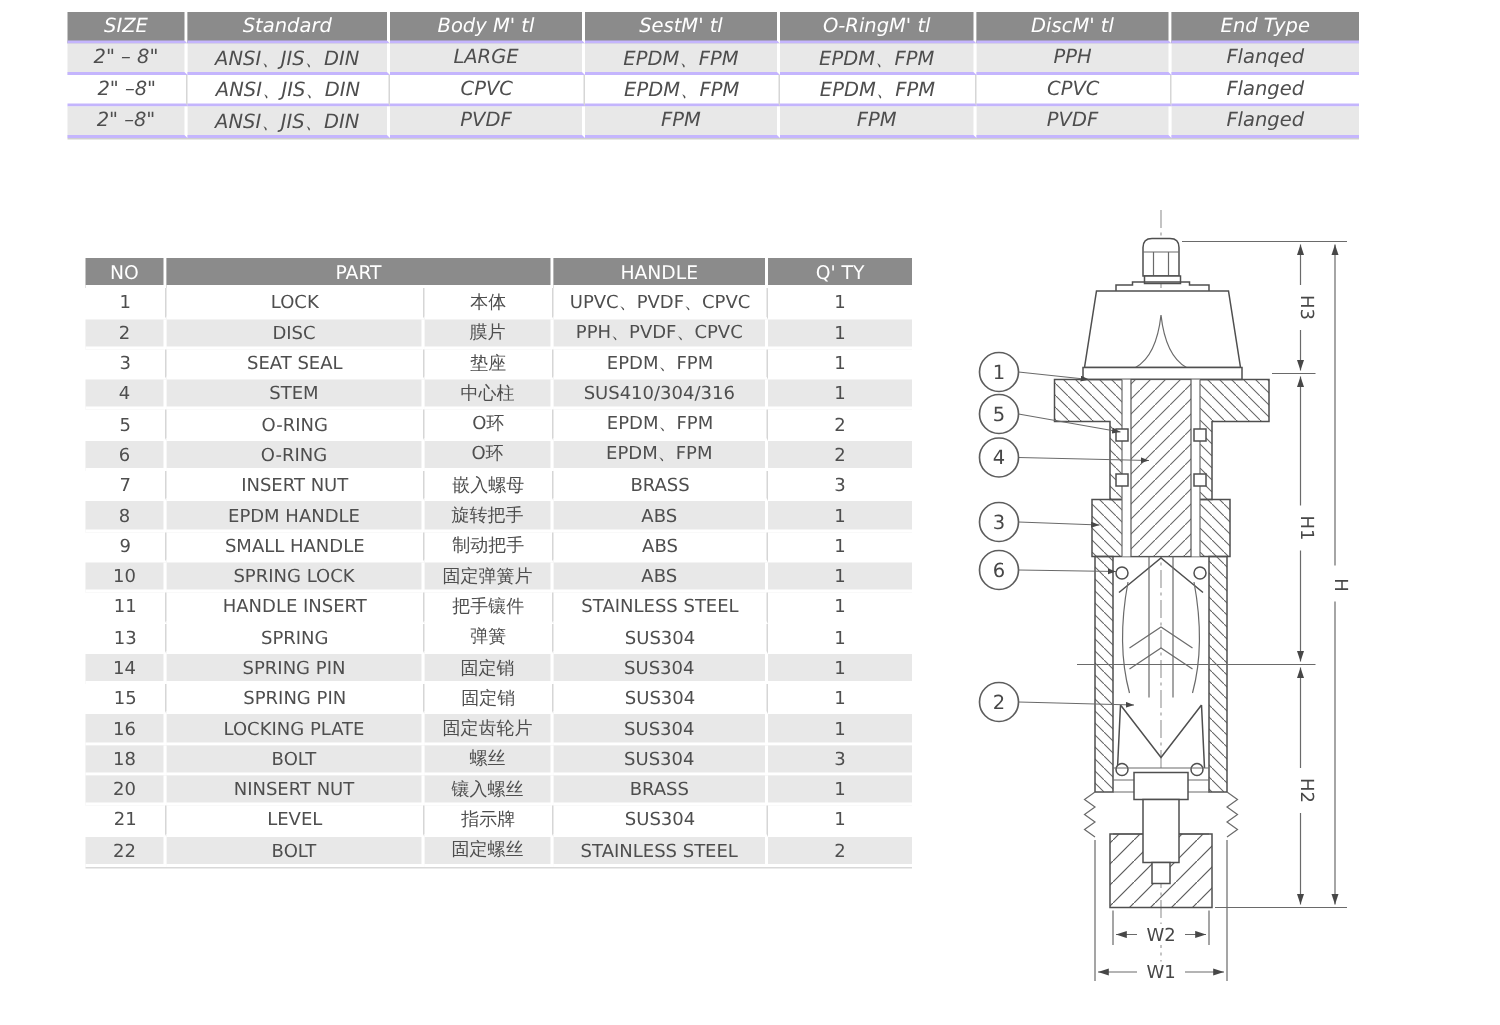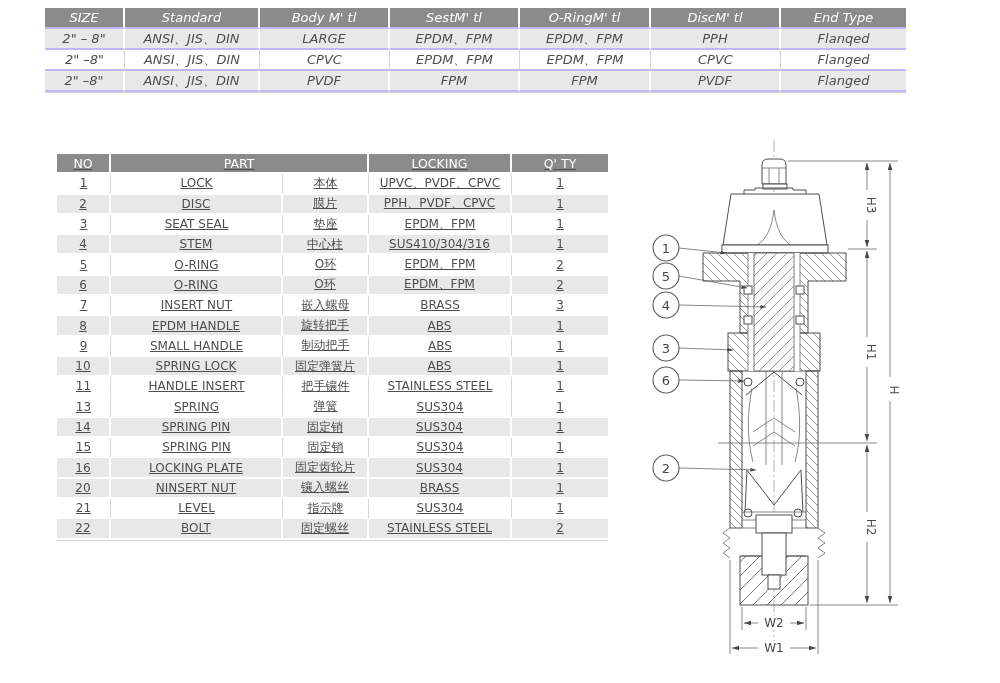--- a/index.html
+++ b/index.html
@@ -15,21 +15,21 @@
 
   
   .spec{left:45px;top:8px;width:861px;border-bottom:1px solid #cfcfcf;}
   .spec td,.spec th{height:19px;font-size:13px;border-bottom:2px solid #c4b5fd;font-style:italic;}
   .spec tbody tr.r0{background:#e8e8e8;}
   .spec tbody tr.r0 td{border-right:2px solid #ffffff;}
   .spec tbody tr.r1 td,.spec tr.subhead-row td{border-right:1px solid #d6d6d6;}
   .spec td:last-child{border-right:none !important;}
 
   
-  .parts{left:57px;top:154px;width:551px;border-bottom:1px solid #d8d8d8;text-decoration:underline;}
+  .parts{left:57px;top:172px;width:551px;border-bottom:1px solid #d8d8d8;}
   .parts td,.parts th{height:18.3px;font-size:12px;border-bottom:2px solid #ffffff;}
   .parts th{font-size:12.5px;}
   .parts tbody tr.r1{background:#e8e8e8;}
   .parts tbody tr.r1 td{border-right:2px solid #ffffff;}
   .parts tbody tr.r0 td{border-right:1px solid #d6d6d6;}
   .parts td:last-child{border-right:none !important;}
 
   
   .diagram-svg{position:absolute;left:0;top:0;z-index:1;}
   .dline{stroke:#4f4f4f;stroke-width:1;fill:none;}
@@ -102,21 +102,21 @@
     <col style="width:54px">
       <col style="width:172px">
       <col style="width:86px">
     <col style="width:143px">
       <col style="width:96px">
   </colgroup>
   <thead>
     <tr>
       <th>NO</th>
       <th colspan="2">PART</th>
-      <th>LOCKING</th>
+      <th>HANDLE</th>
       <th>Q' TY</th>
     </tr>
   </thead>
   <tbody>
 
       <tr class="r0">
         <td>1</td>
         <td>LOCK</td>
         <td>本体</td>
         <td>UPVC、PVDF、CPVC</td>
@@ -230,20 +230,27 @@
 
       <tr class="r1">
         <td>16</td>
         <td>LOCKING PLATE</td>
         <td>固定齿轮片</td>
         <td>SUS304</td>
         <td>1</td>
       </tr>
 
 
+      <tr class="r1">
+        <td>18</td>
+        <td>BOLT</td>
+        <td>螺丝</td>
+        <td>SUS304</td>
+        <td>3</td>
+      </tr>
 
 
       <tr class="r1">
         <td>20</td>
         <td>NINSERT NUT</td>
         <td>镶入螺丝</td>
         <td>BRASS</td>
         <td>1</td>
       </tr>
 

